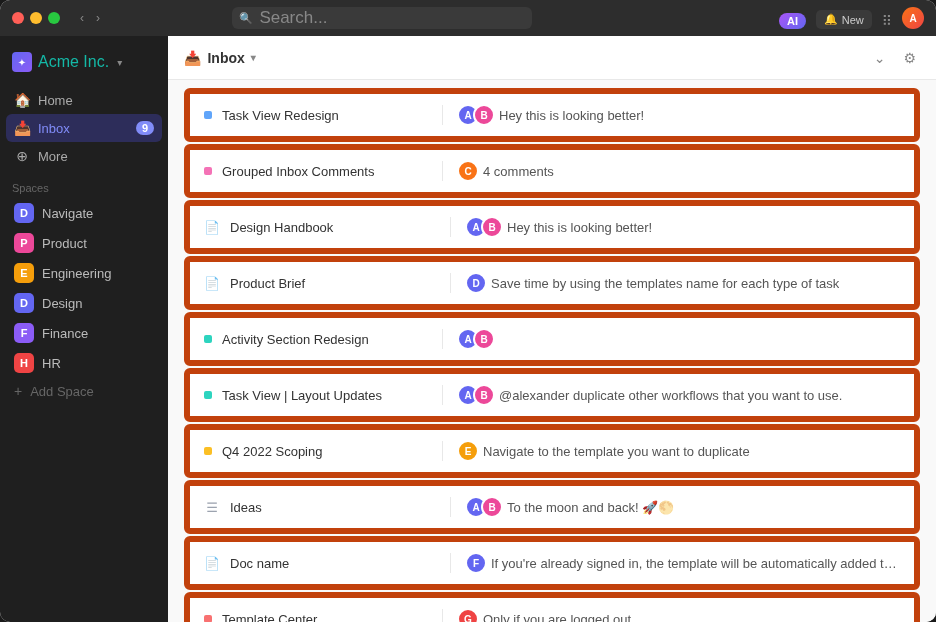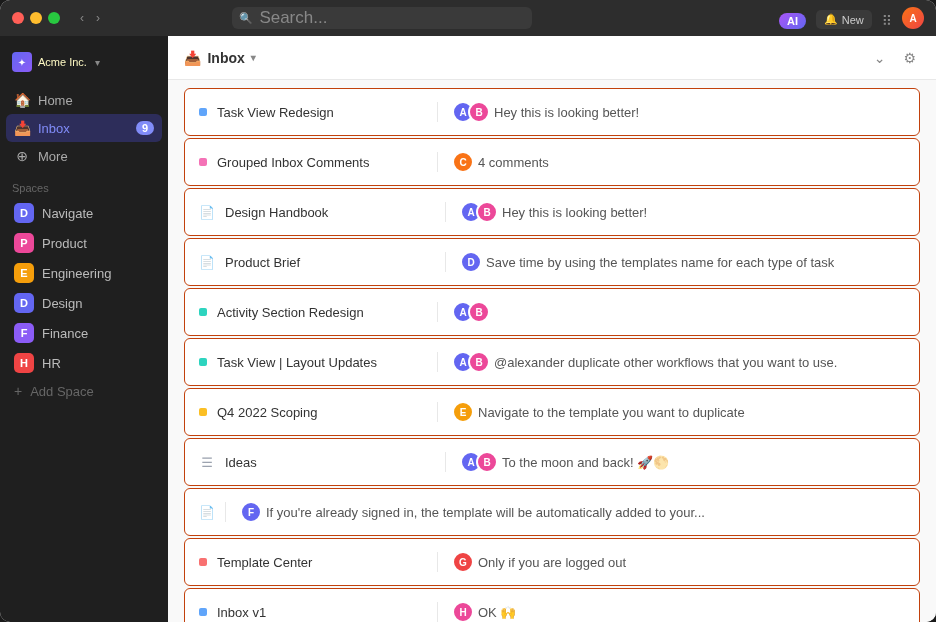--- a/index.html
+++ b/index.html
@@ -139,22 +139,22 @@
       height: 20px;
       background: linear-gradient(135deg, #6366f1, #8b5cf6);
       border-radius: 4px;
       display: flex;
       align-items: center;
       justify-content: center;
       color: white;
       font-size: 10px;
     }
     .workspace-name {
-      color: #fef9c3;
-      font-size: 11px;
+      color: #14b8a6;
+      font-size: 16px;
       font-weight: 500;
     }
     .workspace-chevron {
       color: #888;
       font-size: 10px;
       margin-left: 2px;
     }
     .sidebar-nav {
       padding: 0 6px;
     }
@@ -276,21 +276,21 @@
       padding: 8px 16px;
     }
     .inbox-row {
       display: flex;
       align-items: center;
       background: white;
       border-radius: 6px;
       margin-bottom: 2px;
       padding: 10px 14px;
       min-height: 48px;
-      border: 1px solid #c2410c;
+      border: 6px solid #c2410c;
     }
     .row-indicator {
       width: 8px;
       height: 8px;
       border-radius: 2px;
       flex-shrink: 0;
       margin-right: 10px;
     }
     .row-title {
       width: 220px;
@@ -534,20 +534,21 @@
           <div class="row-divider"></div>
           <div class="row-avatars">
             <div class="mini-avatar" style="background:#6366f1;">A</div>
             <div class="mini-avatar" style="background:#ec4899;">B</div>
           </div>
           <div class="row-comment">To the moon and back! 🚀🌕</div>
         </div>
 
         <div class="inbox-row">
           <div class="row-icon">📄</div>
+          <div class="row-title">Doc name</div>
           <div class="row-divider"></div>
           <div class="row-avatars">
             <div class="mini-avatar" style="background:#6366f1;">F</div>
           </div>
           <div class="row-comment">If you're already signed in, the template will be automatically added to your...</div>
         </div>
 
         <div class="inbox-row">
           <div class="row-indicator ind-red"></div>
           <div class="row-title">Template Center</div>

